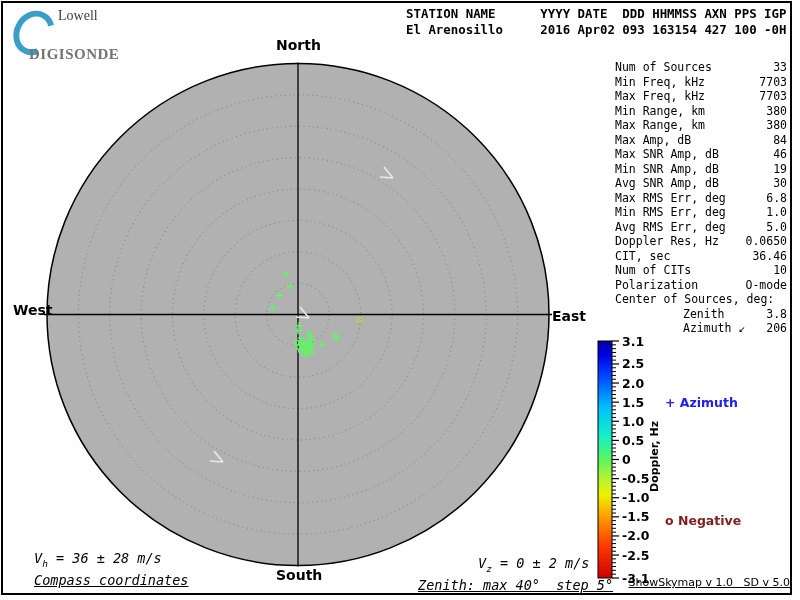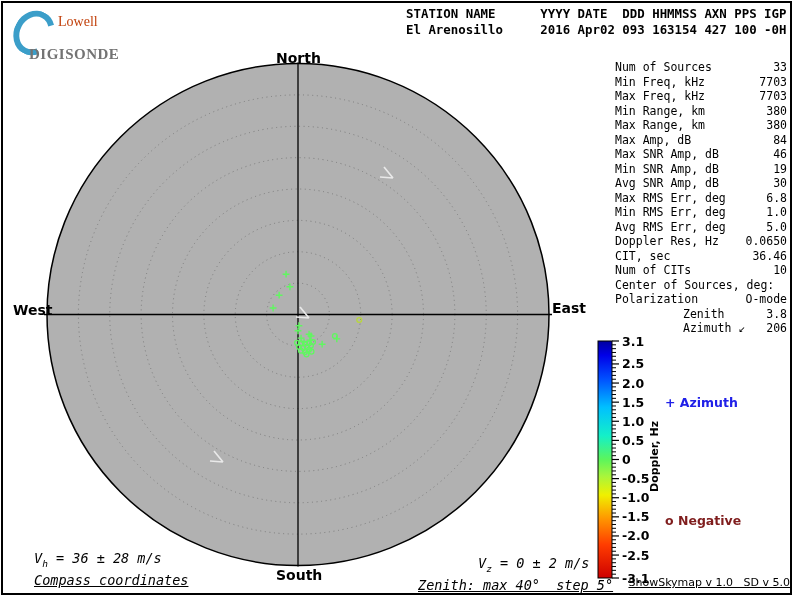--- a/index.html
+++ b/index.html
@@ -3,31 +3,31 @@
 <meta charset="utf-8">
 <style>
   html,body{margin:0;padding:0;background:#fff;}
   #root{position:relative;width:800px;height:600px;background:#ffffff;overflow:hidden;
         font-family:"DejaVu Sans",sans-serif;color:#000;}
   .frame{position:absolute;left:1px;top:1px;width:787px;height:590px;border:2px solid #000;pointer-events:none;}
   
   .logo{position:absolute;left:12px;top:7px;width:120px;height:42px;}
   .crescent{position:absolute;left:2px;top:3px;width:28px;height:34px;border:6px solid #3b9ec9;
             border-radius:50%;border-right-color:transparent;transform:rotate(28deg);}
-  .lowell{position:absolute;left:46px;top:7px;font:14px "Liberation Serif",serif;color:#c2410c;}
+  .lowell{position:absolute;left:46px;top:1px;font:14px "Liberation Serif",serif;color:#404040;}
   .digisonde{position:absolute;left:17px;top:39px;font:bold 15px "Liberation Serif",serif;color:#737373;letter-spacing:.5px;}
   
   .hdr{position:absolute;left:406px;top:6px;font:bold 12.4px "DejaVu Sans Mono",monospace;
        line-height:15.5px;white-space:pre;}
   
   .compass{position:absolute;font:bold 14px "DejaVu Sans",sans-serif;}
-  #lbl-north{left:276px;top:37px;margin-top:13px;}
+  #lbl-north{left:276px;top:37px;}
   #lbl-south{left:276px;top:567px;}
   #lbl-west{left:13px;top:302px;}
-  #lbl-east{left:552px;top:300px;}
+  #lbl-east{left:552px;top:308px;}
   
   #params{position:absolute;left:595px;top:60px;width:192px;font:11.5px "DejaVu Sans Mono",monospace;}
   .prow{display:flex;justify-content:space-between;height:14.5px;align-items:baseline;white-space:pre;margin-left:20px;}
   .prow.indent .plabel{padding-left:68px;}
   
   #cb-label{position:absolute;left:648px;top:492px;transform:rotate(-90deg);transform-origin:top left;
             font:bold 11px "DejaVu Sans",sans-serif;white-space:nowrap;}
   
   .legend{position:absolute;font:bold 12.5px "DejaVu Sans",sans-serif;white-space:pre;}
   #legend-pos{left:665px;top:395px;color:#2020e8;}
@@ -210,22 +210,22 @@
       <div class="prow"><span class="plabel">Max Amp, dB</span><span class="pvalue">84</span></div>
       <div class="prow"><span class="plabel">Max SNR Amp, dB</span><span class="pvalue">46</span></div>
       <div class="prow"><span class="plabel">Min SNR Amp, dB</span><span class="pvalue">19</span></div>
       <div class="prow"><span class="plabel">Avg SNR Amp, dB</span><span class="pvalue">30</span></div>
       <div class="prow"><span class="plabel">Max RMS Err, deg</span><span class="pvalue">6.8</span></div>
       <div class="prow"><span class="plabel">Min RMS Err, deg</span><span class="pvalue">1.0</span></div>
       <div class="prow"><span class="plabel">Avg RMS Err, deg</span><span class="pvalue">5.0</span></div>
       <div class="prow"><span class="plabel">Doppler Res, Hz</span><span class="pvalue">0.0650</span></div>
       <div class="prow"><span class="plabel">CIT, sec</span><span class="pvalue">36.46</span></div>
       <div class="prow"><span class="plabel">Num of CITs</span><span class="pvalue">10</span></div>
+      <div class="prow"><span class="plabel">Polarization</span><span class="pvalue">O-mode</span></div>
       <div class="prow"><span class="plabel">Center of Sources, deg:</span><span class="pvalue"></span></div>
-      <div class="prow"><span class="plabel">Polarization</span><span class="pvalue">O-mode</span></div>
       <div class="prow indent"><span class="plabel">Zenith</span><span class="pvalue">3.8</span></div>
       <div class="prow indent"><span class="plabel">Azimuth ↙</span><span class="pvalue">206</span></div>
     </div>
 
   <div id="cb-label">Doppler, Hz</div>
 
   <div id="legend-pos" class="legend" style="color: rgb(32, 32, 232);"><span>+</span> <span>Azimuth</span></div>
   <div id="legend-neg" class="legend" style="color: #7f1d1d;"><span>o</span> <span>Negative</span></div>
 
   <div id="vh" class="ital"><span>V</span><sub>h</sub><span> = 36 ± 28 m/s</span></div>

